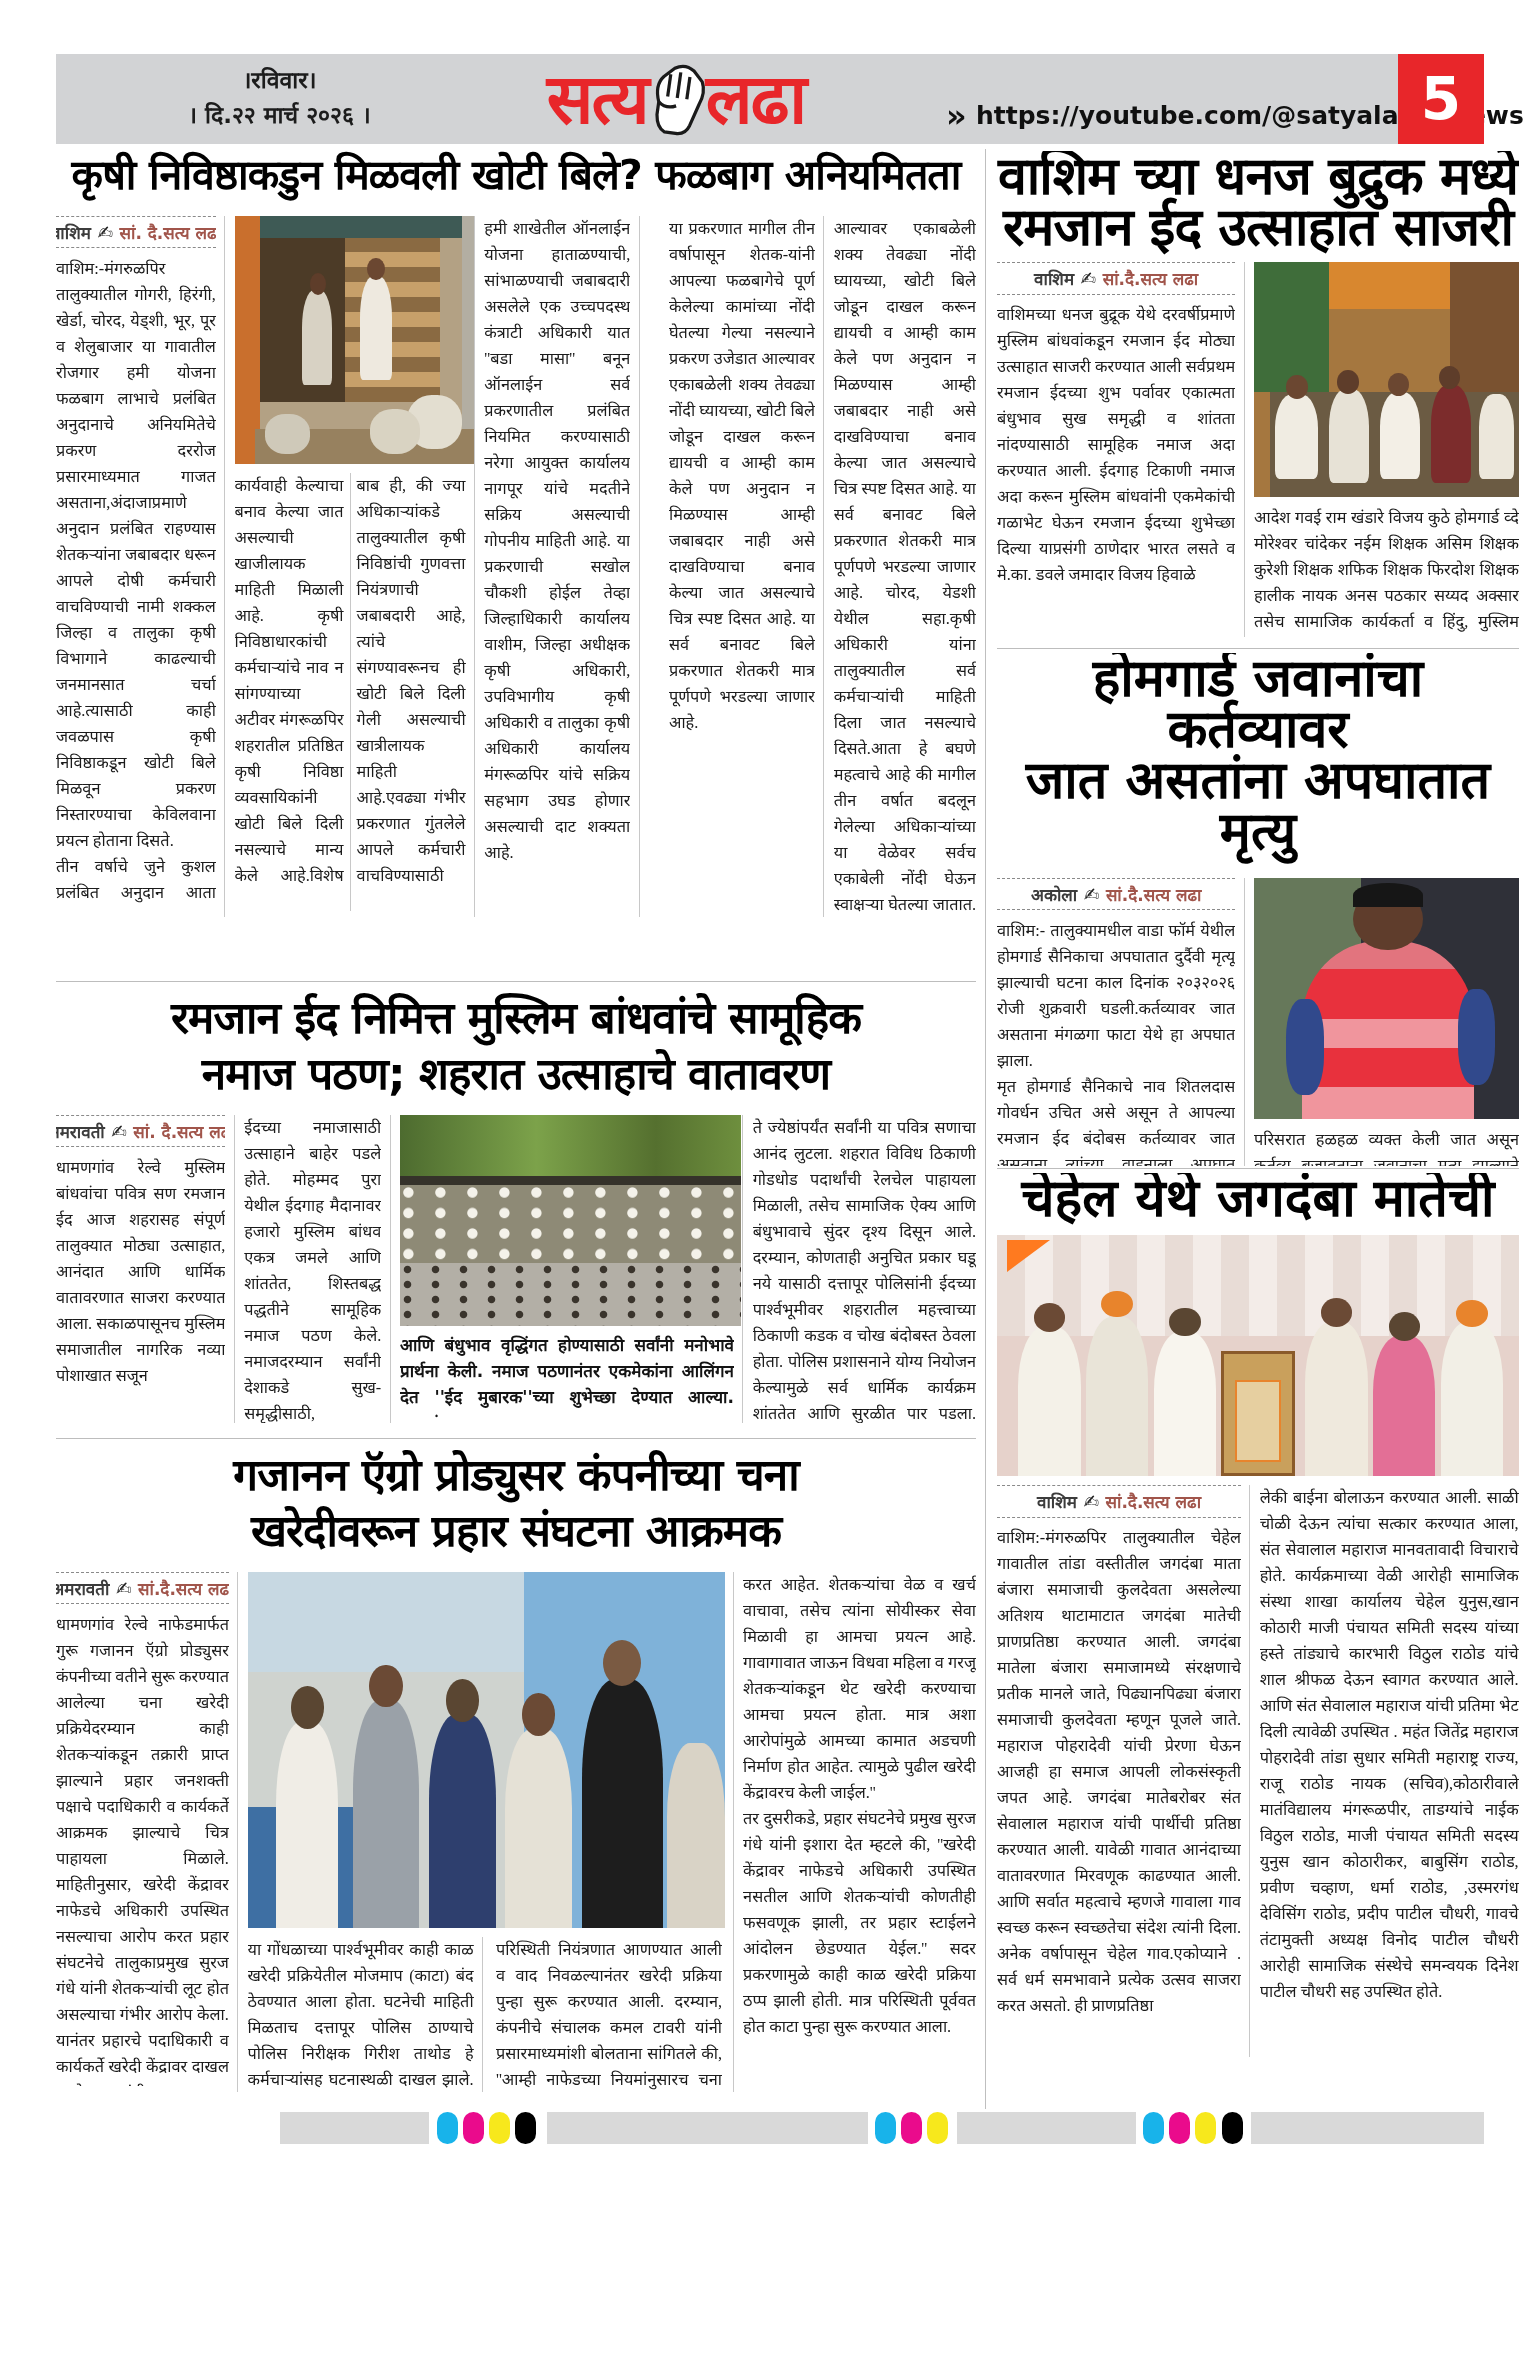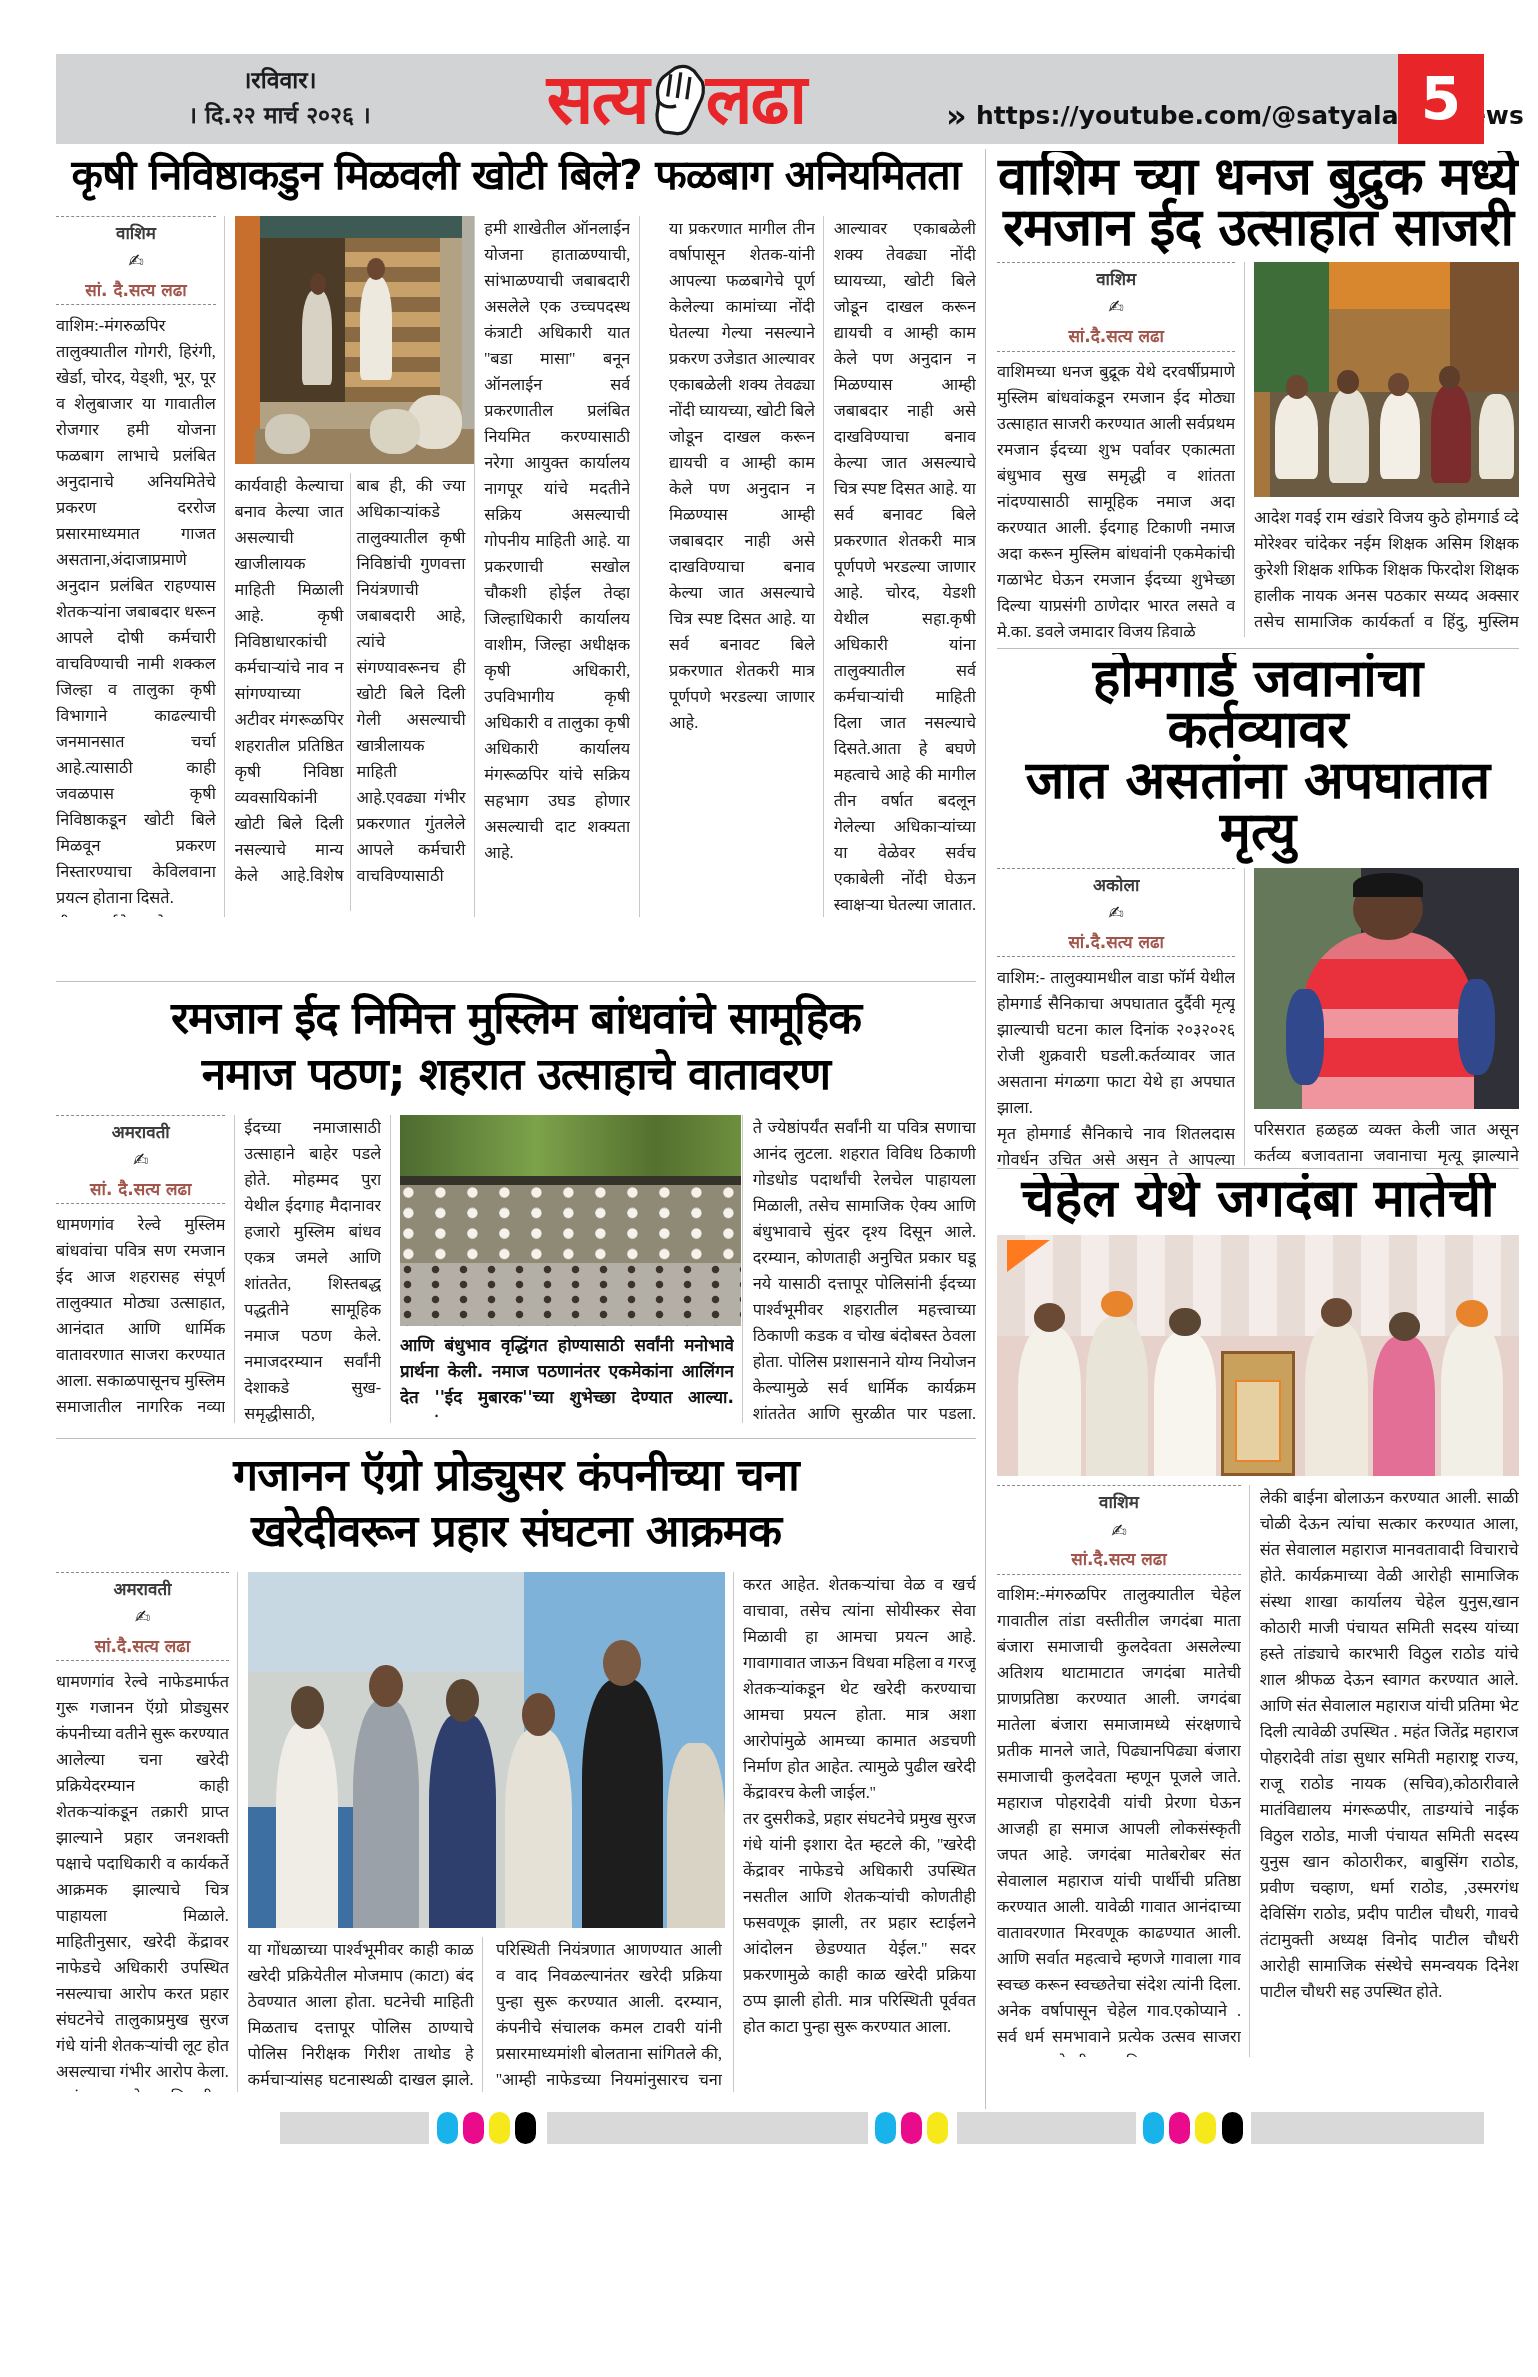--- a/index.html
+++ b/index.html
@@ -29,21 +29,21 @@
   .article{position:absolute;overflow:hidden;}
   .hl{font-family:"DejaVu Sans",sans-serif;font-weight:800;color:#000;text-align:center;
       letter-spacing:-0.9px;}
   .hl-1 .l{font-size:41px;line-height:52px;}
   .hl-r .l{font-size:52px;line-height:51px;}
   .hl-m .l{font-size:44px;line-height:56px;}
   .hl-lt .l{font-weight:700;letter-spacing:0;}
   .byline{display:flex;align-items:center;justify-content:center;gap:6.5px;
           border-top:0.9px dashed #8a8a8a;border-bottom:0.9px dashed #8a8a8a;
           font-family:"DejaVu Sans",sans-serif;font-weight:bold;font-size:17px;
-          padding:3.7px 1.9px;color:#3c3c3c;white-space:nowrap;overflow:hidden;flex-direction:column;}
+          padding:3.7px 1.9px;color:#3c3c3c;white-space:nowrap;overflow:hidden;}
   .byline .src{color:#a1554b;}
   .byline .pen{font-size:18.6px;color:#222;}
   .cols{display:flex;gap:9.3px;overflow:hidden;}
   .col{overflow:hidden;}
   .rule{border-right:0.9px solid #c8c8c8;padding-right:8.4px;}
   .bt{font-size:16.3px;line-height:26px;text-align:justify;white-space:pre-line;
       overflow:hidden;color:#1b1b1b;}
   .caption{font-size:17px;line-height:26px;font-weight:bold;text-align:justify;
            font-family:"DejaVu Sans",sans-serif;color:#141414;}
   .photo{position:relative;overflow:hidden;background:#b3a184;}
@@ -164,21 +164,21 @@
         <div class="bt" style="margin-top:7.5px;height:131px;">आदेश गवई राम खंडारे विजय कुठे होमगार्ड व्दे मोरेश्वर चांदेकर नईम शिक्षक असिम शिक्षक कुरेशी शिक्षक शफिक शिक्षक फिरदोश शिक्षक हालीक नायक अनस पठकार सय्यद अक्सार तसेच सामाजिक कार्यकर्ता व हिंदु, मुस्लिम मोठ्या संख्येने उपस्थित होते.</div>
       </div>
     </div>
   </div>
 
   <div class="article" style="left:997px;top:653px;width:522px;height:513px;">
     <div class="hl hl-r hl-lt">
       <div class="l">होमगार्ड जवानांचा कर्तव्यावर</div>
       <div class="l">जात असतांना अपघातात मृत्यु</div>
     </div>
-    <div class="cols" style="margin-top:11px;height:392px;">
+    <div class="cols" style="margin-top:21px;height:392px;">
       <div class="col rule" style="width:241px;">
         <div class="byline">
           <span>अकोला</span>
           <span class="pen">✍</span>
           <span class="src">सां.दै.सत्य लढा</span>
         </div>
         <div class="bt" style="margin-top:7.5px;height:345px;">वाशिम:- तालुक्यामधील वाडा फॉर्म येथील होमगार्ड सैनिकाचा अपघातात दुर्दैवी मृत्यू झाल्याची घटना काल दिनांक २०३२०२६ रोजी शुक्रवारी घडली.कर्तव्यावर जात असताना मंगळगा फाटा येथे हा अपघात झाला.
 मृत होमगार्ड सैनिकाचे नाव शितलदास गोवर्धन उचित असे असून ते आपल्या रमजान ईद बंदोबस कर्तव्यावर जात असताना त्यांच्या वाहनाला अपघात झाला.घटनेची माहिती मिळताच स्थानिक नागरिकांनी व पोलिसांनी घटनास्थळी धाव घेतली या घटनेमुळे</div>
       </div>
       <div class="col" style="width:268px;">

